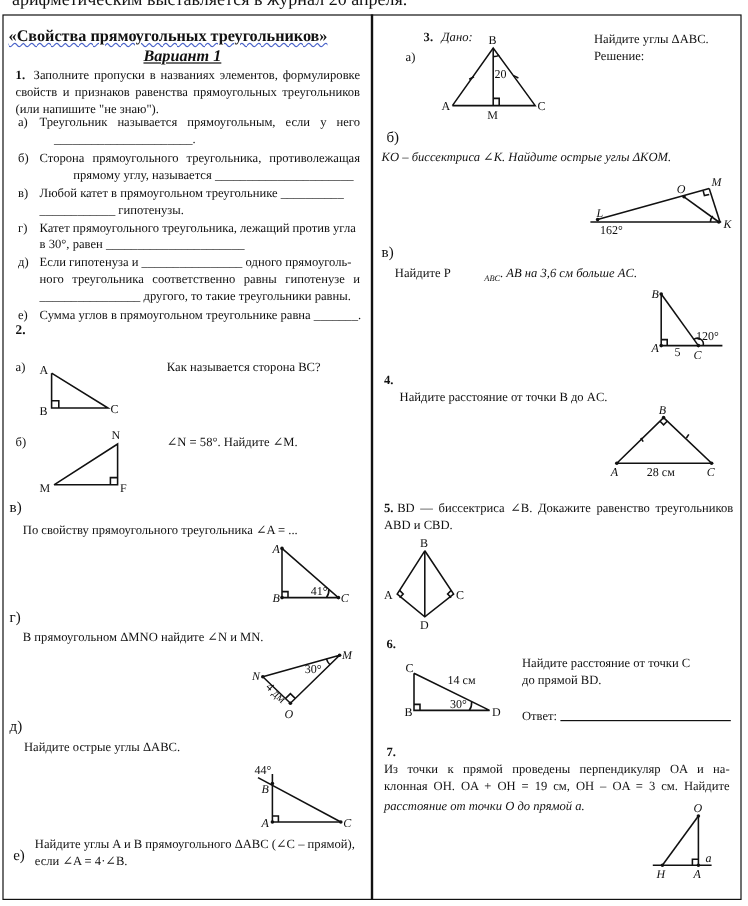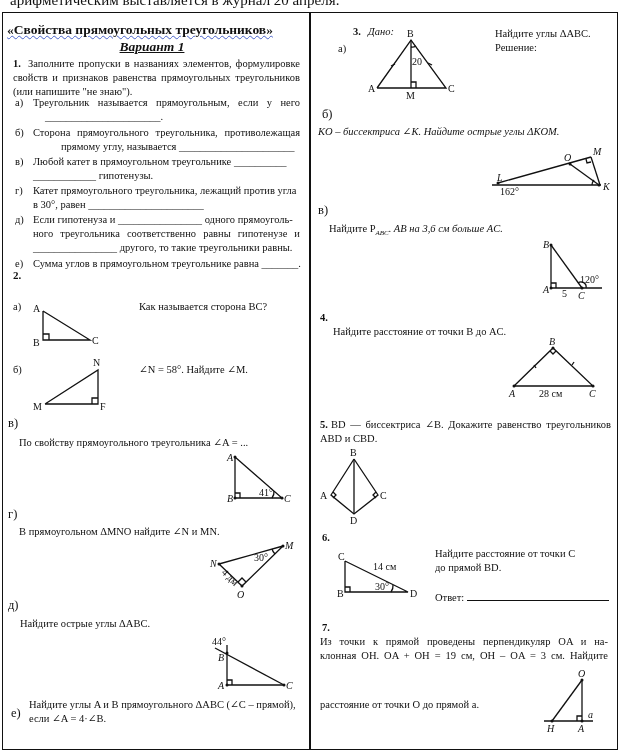--- a/index.html
+++ b/index.html
@@ -12,21 +12,21 @@
   .i{font-style:italic;}
   .title{position:absolute;left:0;width:280px;text-align:center;font-weight:bold;font-size:13.5px;}
   .squig{text-decoration:underline wavy #4a63c9;text-decoration-thickness:1px;}
   .variant{font-style:italic;text-decoration:underline;margin-left:24px;}
   .just{position:absolute;font-size:10.5px;line-height:15px;text-align:justify;text-align-last:justify;}
   .lbl{position:absolute;font-size:12.5px;}
   svg{position:absolute;overflow:visible;}
   svg line,svg polyline,svg polygon,svg path{stroke:#111;fill:none;stroke-width:1.3;}
   svg text{font-family:"Liberation Serif","DejaVu Serif",serif;font-size:10px;fill:#111;stroke:none;}
   svg circle{fill:#111;stroke:none;}
-  sub{font-size:7px;}
+  sub{font-size:7px;margin-left:28px;}
 </style>
 </head>
 <body>
 
 <div class="cut">арифметическим выставляется в журнал 20 апреля.</div>
 
 <div class="sheet"></div>
 <div class="divider"></div>
 
 <div class="title" style="top:22px;"><span class="squig">«Свойства прямоугольных треугольников»</span></div>
@@ -245,21 +245,21 @@
     <text x="410" y="597">D</text>
     <text x="373" y="570" font-size="8">14 см</text>
     <text x="375" y="590" font-size="8">30°</text>
   </svg>
 </div>
 
 <div>
   <div class="t b" style="left:322px;top:620px;">7.</div>
   <div class="just" style="left:320px;top:634px;width:288px;">Из точки к прямой проведены перпендикуляр OA и на-</div>
   <div class="just" style="left:320px;top:648px;width:288px;">клонная OH. OA + OH = 19 см, OH – OA = 3 см. Найдите</div>
-  <div class="t" style="left:320px;top:697px;">расстояние от точки O до прямой a.</div>
+  <div class="t" style="left:320px;top:665px;font-style:italic;">расстояние от точки O до прямой a.</div>
   <svg style="left:0;top:0;width:1px;height:1px;">
     <line x1="544" y1="721" x2="593" y2="721"></line>
     <line x1="582" y1="680" x2="582" y2="721"></line>
     <line x1="582" y1="680" x2="552" y2="721"></line>
     <polyline points="577,721 577,716 582,716"></polyline>
     <circle cx="582" cy="680" r="1.5"></circle>
       <circle cx="552" cy="721" r="1.5"></circle>
       <circle cx="582" cy="721" r="1.5"></circle>
     <text x="578" y="677" font-style="italic">O</text>
     <text x="547" y="732" font-style="italic">H</text>

